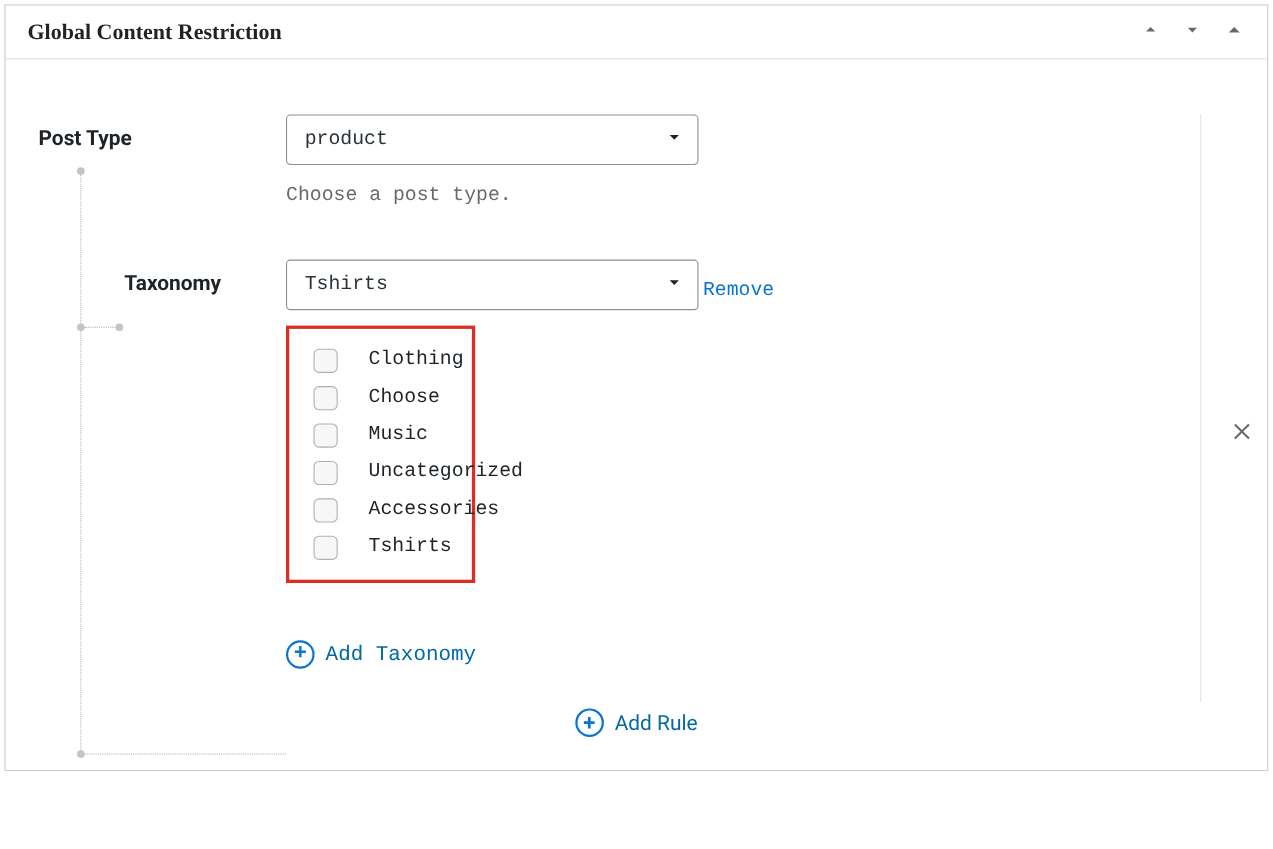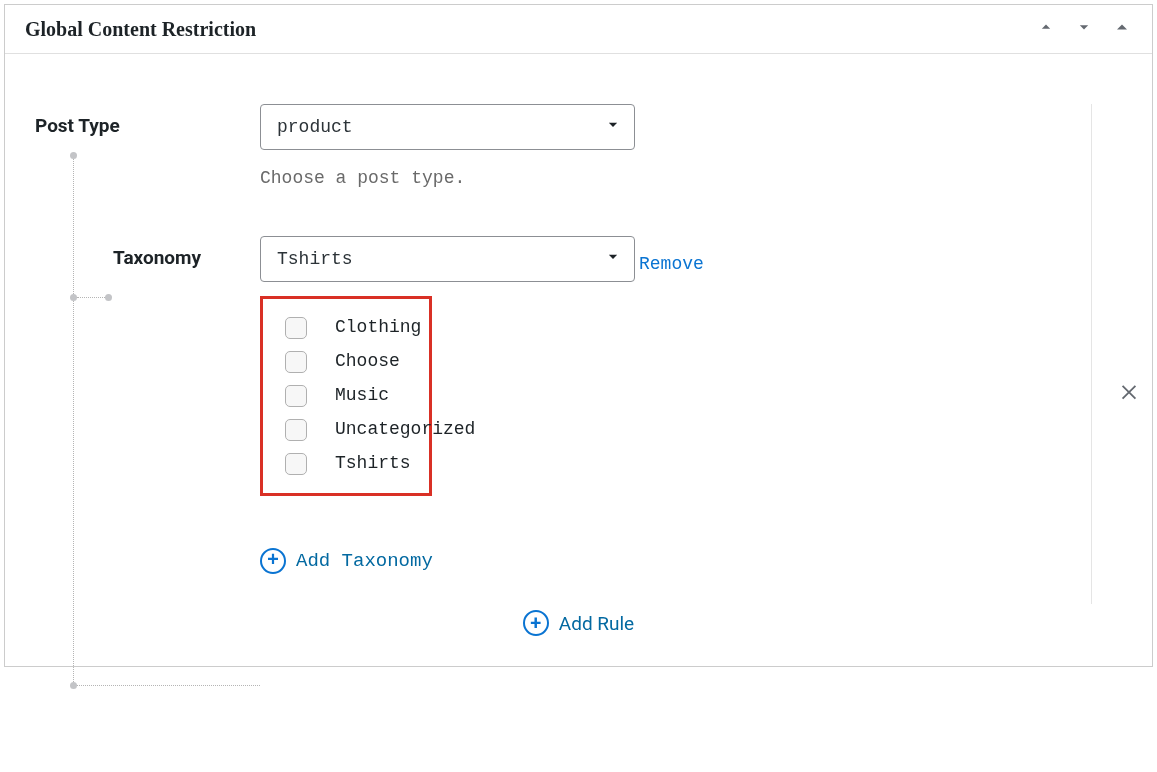--- a/index.html
+++ b/index.html
@@ -304,20 +304,24 @@
             <div class="checkbox-row">
               <div class="checkbox-box"></div>
               <span class="checkbox-label">Music</span>
             </div>
             <div class="checkbox-row">
               <div class="checkbox-box"></div>
               <span class="checkbox-label">Uncategorized</span>
             </div>
             <div class="checkbox-row">
               <div class="checkbox-box"></div>
+              <span class="checkbox-label">Accessories</span>
+            </div>
+            <div class="checkbox-row">
+              <div class="checkbox-box"></div>
               <span class="checkbox-label">Tshirts</span>
             </div>
           </div>
 
           <div class="add-taxonomy-row">
             <div class="plus-circle">+</div>
             <span class="add-link-text">Add Taxonomy</span>
           </div>
         </div>
       </div>

